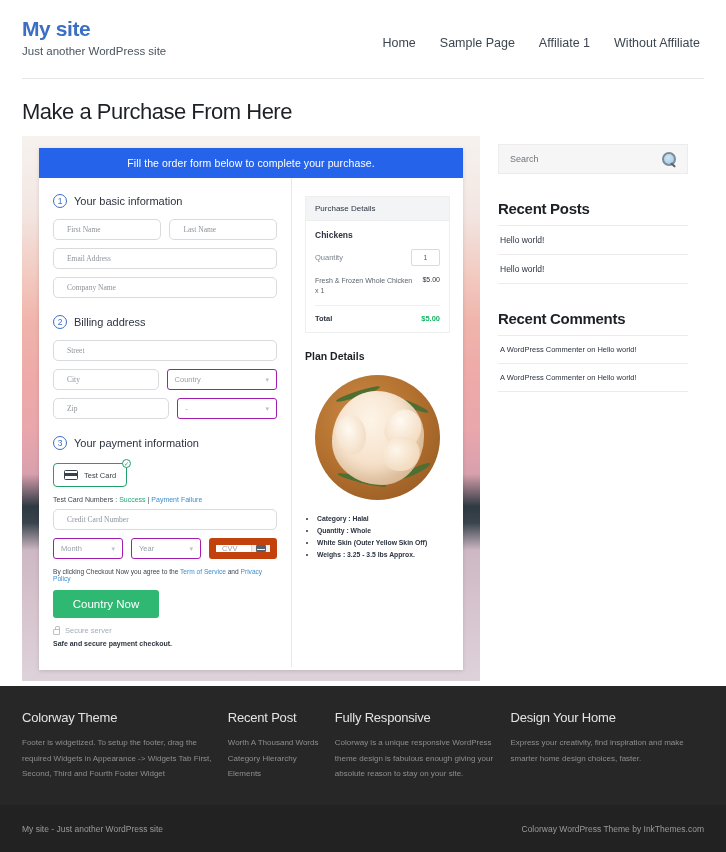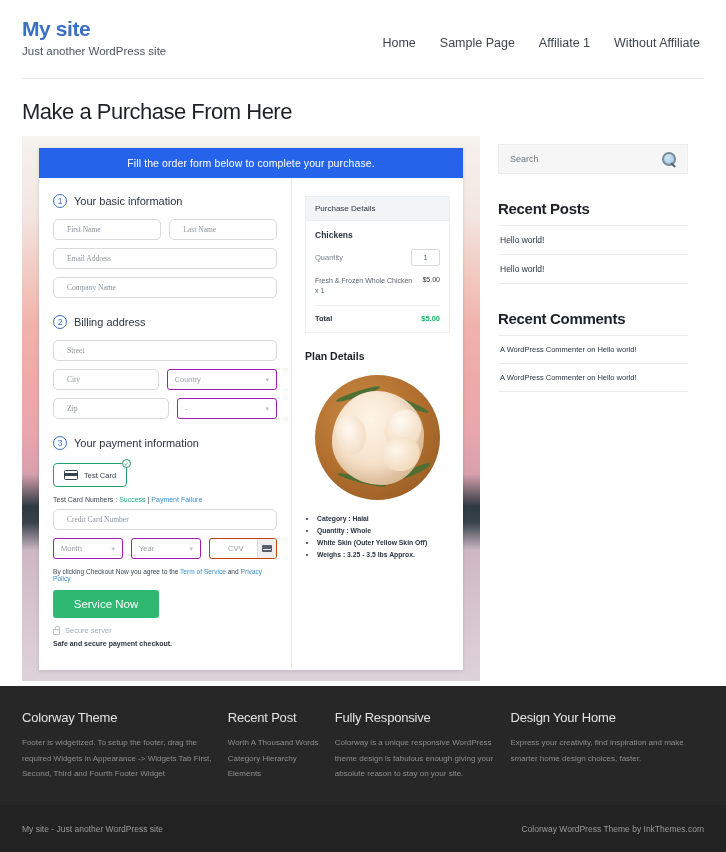--- a/index.html
+++ b/index.html
@@ -103,22 +103,22 @@
     content: ""; position: absolute; left: 0; right: 0; top: 2px;
     height: 2.5px; background: #39424c;
   }
   .testline { font-size: 7px; color: #3c4650; margin-bottom: 6px; }
   .lnk { color: #3b8fd0; cursor: pointer; text-decoration: none; }
   .lnk-green { color: #1fa97c; cursor: pointer; }
   .cc-num { width: 107px; }
   .pay-row { display: flex; gap: 8px; margin-bottom: 9px; }
   .sel-sm { width: 67px; }
   .cvv-wrap {
-    display: flex; width: 68px; height: 21px; border: 1px solid #c2410c;
-    border-radius: 3px; overflow: hidden; background: #fff; padding-left: 12px;
+    display: flex; width: 68px; height: 21px; border: 7px solid #c2410c;
+    border-radius: 3px; overflow: hidden; background: #fff;
   }
   .cvv-in { flex: 1 1 auto; display: flex; align-items: center; padding: 0 6px;
     font-size: 7.5px; color: #9aa1a8; cursor: text; }
   .cvv-btn {
     width: 19px; background: #efefef; border-left: 1px solid #d8dadd;
     display: flex; align-items: center; justify-content: center;
   }
   .cvv-glyph {
     width: 10px; height: 7.5px; background: #55606c; border-radius: 1px; position: relative;
   }
@@ -365,21 +365,21 @@
                 <div class="cvv-btn">
                   <span class="cvv-glyph"></span>
                 </div>
               </div>
             </div>
 
             <div class="agree">
               <span>By clicking Checkout Now you agree to the </span><span class="lnk">Term of Service</span><span> and </span><span class="lnk">Privacy Policy</span>
             </div>
 
-            <button class="checkout-btn">Service Now</button>
+            <button class="checkout-btn">Country Now</button>
 
             <div class="secure-row">
               <span class="lock-icon"></span>
               <span class="secure-txt">Secure server</span>
             </div>
             <div class="safe-txt">Safe and secure payment checkout.</div>
           </div>
 
           <div class="summary-col">
             <div class="summary-box">

